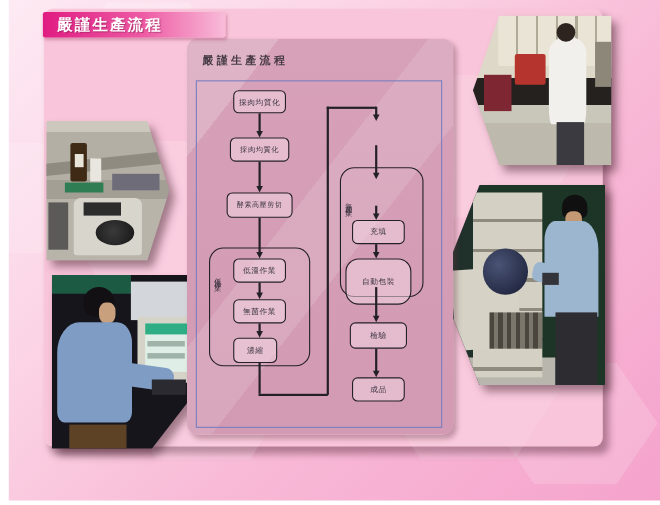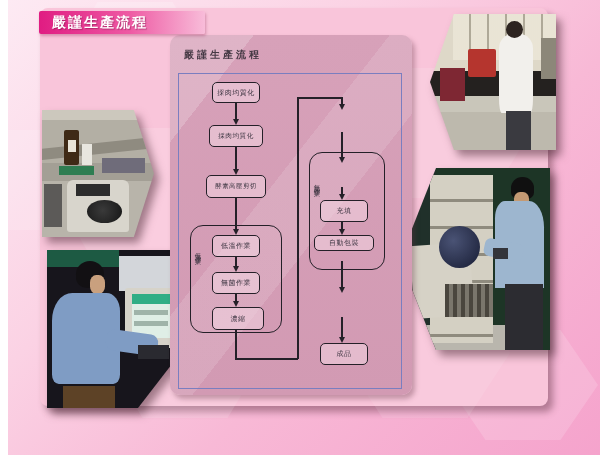--- a/index.html
+++ b/index.html
@@ -132,28 +132,29 @@
     <div id="bluebox"></div>
 
     <div class="node" style="left:42px;top:47px;width:48px;height:21px;">採肉均質化</div>
     <div class="node" style="left:39px;top:90px;width:54px;height:22px;font-size:6.6px;">採肉均質化</div>
     <div class="node" style="left:36px;top:140px;width:60px;height:23px;font-size:6.4px;">酵素高壓剪切</div>
 
     <div class="group" style="left:20px;top:190px;width:92px;height:108px;"></div>
     <div class="gvlabel" style="left:23px;top:212px;height:70px;">低溫作業</div>
     <div class="node" style="left:42px;top:200px;width:48px;height:22px;">低溫作業</div>
     <div class="node" style="left:42px;top:237px;width:48px;height:22px;">無菌作業</div>
-    <div class="node" style="left:42px;top:272px;width:52px;height:23px;">濃縮</div>
+    <div class="node" style="left:42px;top:272px;width:40px;height:23px;">濃縮</div>
 
 
     <div class="group" style="left:139px;top:117px;width:76px;height:118px;"></div>
     <div class="gvlabel" style="left:142px;top:144px;height:64px;">無菌作業</div>
     <div class="node" style="left:150px;top:165px;width:48px;height:22px;">充填</div>
-    <div class="node" style="left:144px;top:200px;width:60px;height:16px;">自動包裝</div>
+    <div class="node" style="left:144px;top:200px;width:60px;height:42px;border-radius:12px;">自動包裝</div>
 
+    <div class="node" style="left:148px;top:258px;width:52px;height:24px;">檢驗</div>
     <div class="node" style="left:150px;top:308px;width:48px;height:22px;">成品</div>
 
     <div class="vl" style="left:65px;top:68px;height:17px;"></div>
     <div class="ah" style="left:63px;top:84px;"></div>
     <div class="vl" style="left:65px;top:112px;height:23px;"></div>
     <div class="ah" style="left:63px;top:134px;"></div>
     <div class="vl" style="left:65px;top:163px;height:32px;"></div>
     <div class="ah" style="left:63px;top:194px;"></div>
     <div class="vl" style="left:65px;top:222px;height:10px;"></div>
     <div class="ah" style="left:63px;top:231px;"></div>

